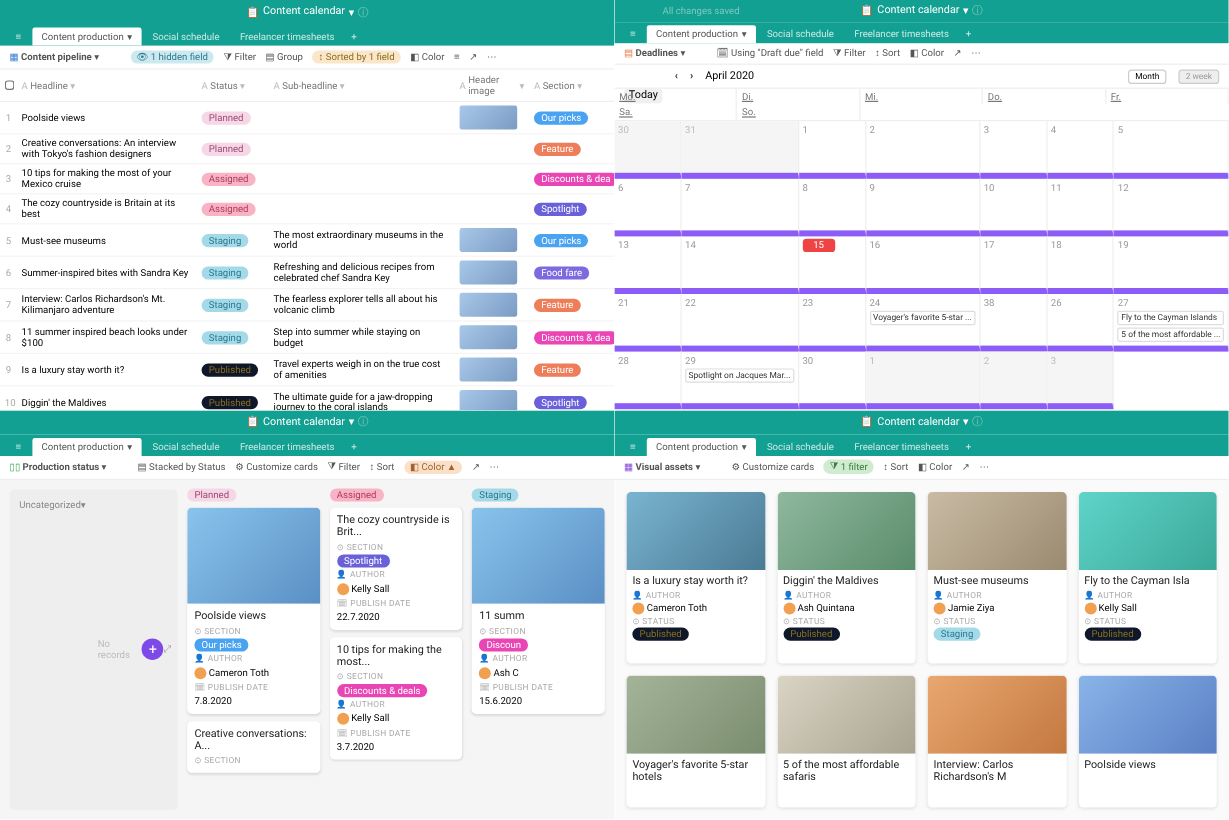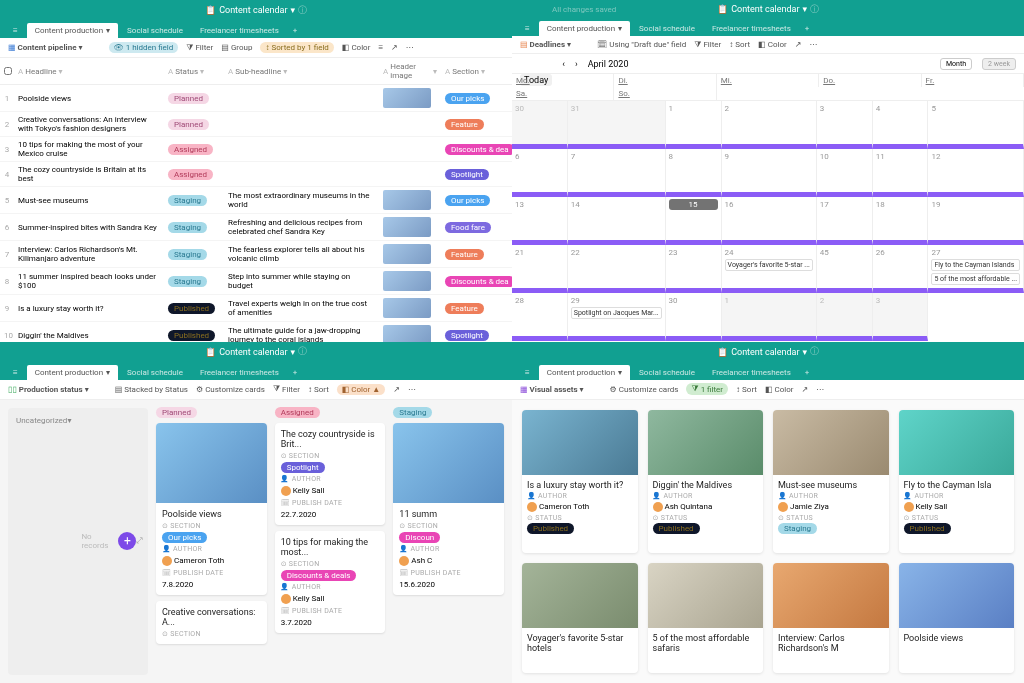--- a/index.html
+++ b/index.html
@@ -33,21 +33,21 @@
 .q1-row .num { color: #aaa; text-align: center; }
 .q1-row img, .thumb { width: 48px; height: 20px; background: linear-gradient(135deg,#a7c8e8,#7b9bc4); border-radius: 2px; }
 
 .q2-ctrl { height: 20px; display: flex; align-items: center; padding: 0 8px; gap: 10px; font-size: 9px; border-bottom: 1px solid #eee; }
 .cal { flex: 1; display: flex; flex-direction: column; }
 .cal-days { display: grid; grid-template-columns: repeat(5,1fr); font-size: 8px; color: #777; border-bottom: 1px solid #eee; text-decoration: underline; }
 .cal-days > div { padding: 2px 4px; border-right: 1px solid #eee; }
 .cal-grid { flex: 1; display: grid; grid-template-columns: repeat(7,1fr); grid-template-rows: repeat(5,1fr); }
 .cal-cell { border-right: 1px solid #eee; border-bottom: 5px solid #8b5cf6; padding: 3px; font-size: 8px; color: #999; position: relative; }
 .cal-cell.other { background: #f5f5f5; color: #bbb; }
-.cal-cell.today .daynum { background: #737373; color: #fff; border-radius: 3px; padding: 1px 20px; }
+.cal-cell.today .daynum { background: #ef4444; color: #fff; border-radius: 3px; padding: 1px 9px; }
 .cal-evt { background: #fff; border: 1px solid #ddd; border-radius: 2px; padding: 1px 2px; margin-top: 2px; font-size: 7px; color: #333; overflow: hidden; white-space: nowrap; text-overflow: ellipsis; }
 
 .q3-body { flex: 1; display: flex; gap: 8px; padding: 8px; background: #f5f5f5; overflow: hidden; }
 .kcol { width: 148px; display: flex; flex-direction: column; gap: 6px; }
 .kcol-head { font-size: 8px; }
 .kcard { background: #fff; border-radius: 4px; box-shadow: 0 1px 2px rgba(0,0,0,.1); overflow: hidden; font-size: 8px; }
 .kcard .kimg { height: 80px; background: linear-gradient(135deg,#89c4ec,#5a8fc4); }
 .kcard .kbody { padding: 6px; display: flex; flex-direction: column; gap: 3px; }
 .kcard .ktitle { font-size: 9px; color: #222; }
 .klabel { font-size: 7px; color: #aaa; text-transform: uppercase; letter-spacing: .3px; }
@@ -281,21 +281,21 @@
         <div class="cal-cell"><span class="daynum">14</span></div>
         <div class="cal-cell today"><span class="daynum">15</span></div>
         <div class="cal-cell"><span class="daynum">16</span></div>
         <div class="cal-cell"><span class="daynum">17</span></div>
         <div class="cal-cell"><span class="daynum">18</span></div>
         <div class="cal-cell"><span class="daynum">19</span></div>
         <div class="cal-cell"><span class="daynum">21</span></div>
         <div class="cal-cell"><span class="daynum">22</span></div>
         <div class="cal-cell"><span class="daynum">23</span></div>
         <div class="cal-cell"><span class="daynum">24</span><div class="cal-evt">Voyager's favorite 5-star ...</div></div>
-        <div class="cal-cell"><span class="daynum">45</span></div>
+        <div class="cal-cell"><span class="daynum">38</span></div>
         <div class="cal-cell"><span class="daynum">26</span></div>
         <div class="cal-cell"><span class="daynum">27</span><div class="cal-evt">Fly to the Cayman Islands</div><div class="cal-evt">5 of the most affordable ...</div></div>
         <div class="cal-cell"><span class="daynum">28</span></div>
         <div class="cal-cell"><span class="daynum">29</span><div class="cal-evt">Spotlight on Jacques Mar...</div></div>
         <div class="cal-cell"><span class="daynum">30</span></div>
         <div class="cal-cell other"><span class="daynum">1</span></div>
         <div class="cal-cell other"><span class="daynum">2</span></div>
         <div class="cal-cell other"><span class="daynum">3</span></div>
       </div>
   </div>

